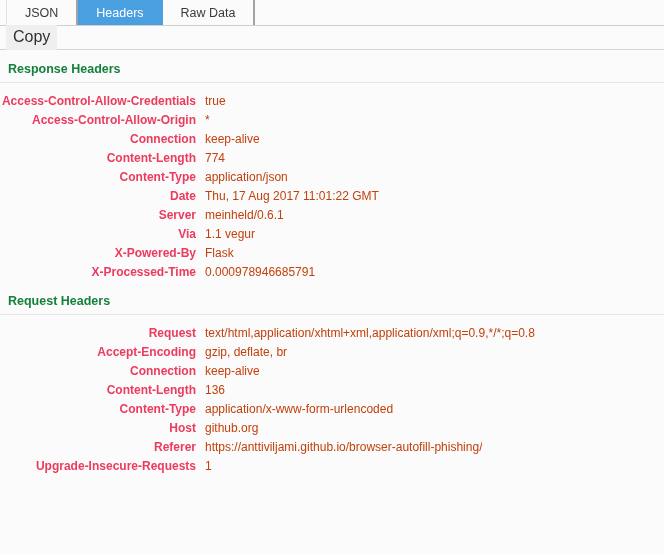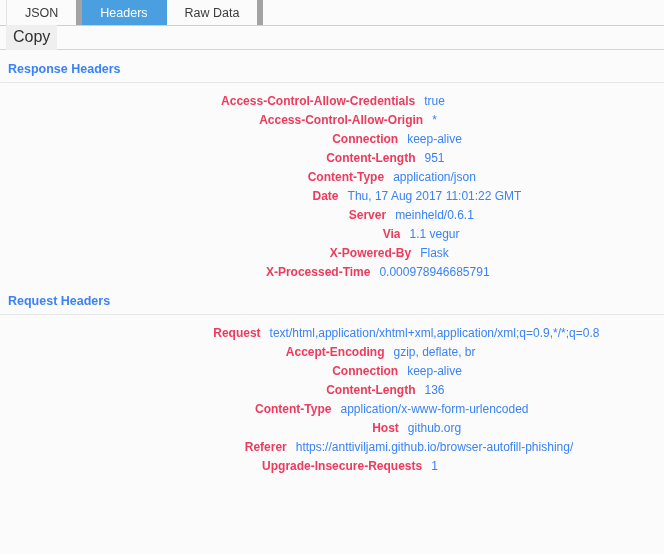--- a/index.html
+++ b/index.html
@@ -25,21 +25,21 @@
     border-bottom: 1px solid #cfcfcf;
   }
   .tab {
     display: flex;
     align-items: center;
     justify-content: center;
     padding: 0 18px;
     font-size: 12.5px;
     color: #3b3b3b;
     background: #fbfbfb;
-    border-right: 6px solid #a3a3a3;
+    border-right: 2px solid #a3a3a3;
     box-sizing: border-box;
     cursor: default;
     white-space: nowrap;
   }
   .tab:first-child {
     border-left: 1px solid #e3e3e3;
     margin-left: 6px;
   }
   .tab.active {
     background: #4a9fe0;
@@ -71,51 +71,50 @@
   
   .content {
     padding: 0;
   }
   .section {
     margin-top: 12px;
   }
   .section-title {
     font-size: 12.5px;
     font-weight: bold;
-    color: #3b82f6;
+    color: #15803d;
     padding: 0 0 6px 8px;
   }
   .section-rule {
     height: 1px;
     background: #e6e6e6;
     width: 100%;
   }
   .rows {
     padding-top: 9px;
   }
   .row {
     display: flex;
     align-items: baseline;
     height: 19px;
     line-height: 19px;
-    justify-content: center;
   }
   .hname {
     width: 196px;
     min-width: 196px;
     text-align: right;
     color: #ec3b5d;
     font-weight: bold;
     font-size: 12px;
     white-space: nowrap;
     overflow: hidden;
   }
   .hvalue {
     padding-left: 9px;
-    color: #3b82f6;
+    color: #c2410c;
     font-size: 12px;
     white-space: nowrap;
     overflow: hidden;
   }
 </style>
 </head>
 <body>
 
 <div class="tabbar" id="tabbar">
     <div class="tab">JSON</div>
@@ -139,21 +138,21 @@
         <div class="row">
           <div class="hname">Access-Control-Allow-Origin</div>
           <div class="hvalue">*</div>
         </div>
         <div class="row">
           <div class="hname">Connection</div>
           <div class="hvalue">keep-alive</div>
         </div>
         <div class="row">
           <div class="hname">Content-Length</div>
-          <div class="hvalue">951</div>
+          <div class="hvalue">774</div>
         </div>
         <div class="row">
           <div class="hname">Content-Type</div>
           <div class="hvalue">application/json</div>
         </div>
         <div class="row">
           <div class="hname">Date</div>
           <div class="hvalue">Thu, 17 Aug 2017 11:01:22 GMT</div>
         </div>
         <div class="row">

